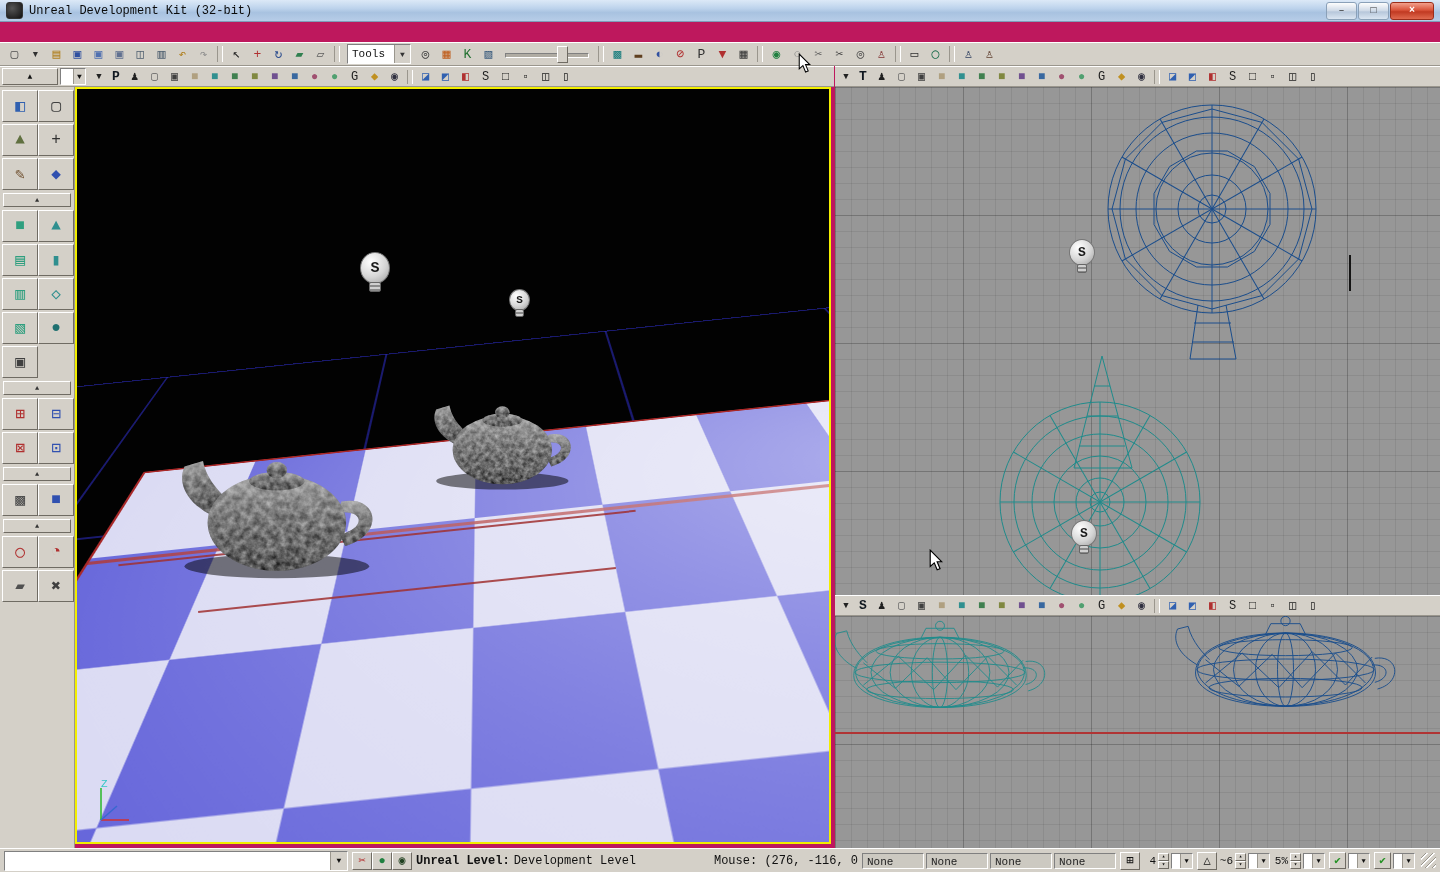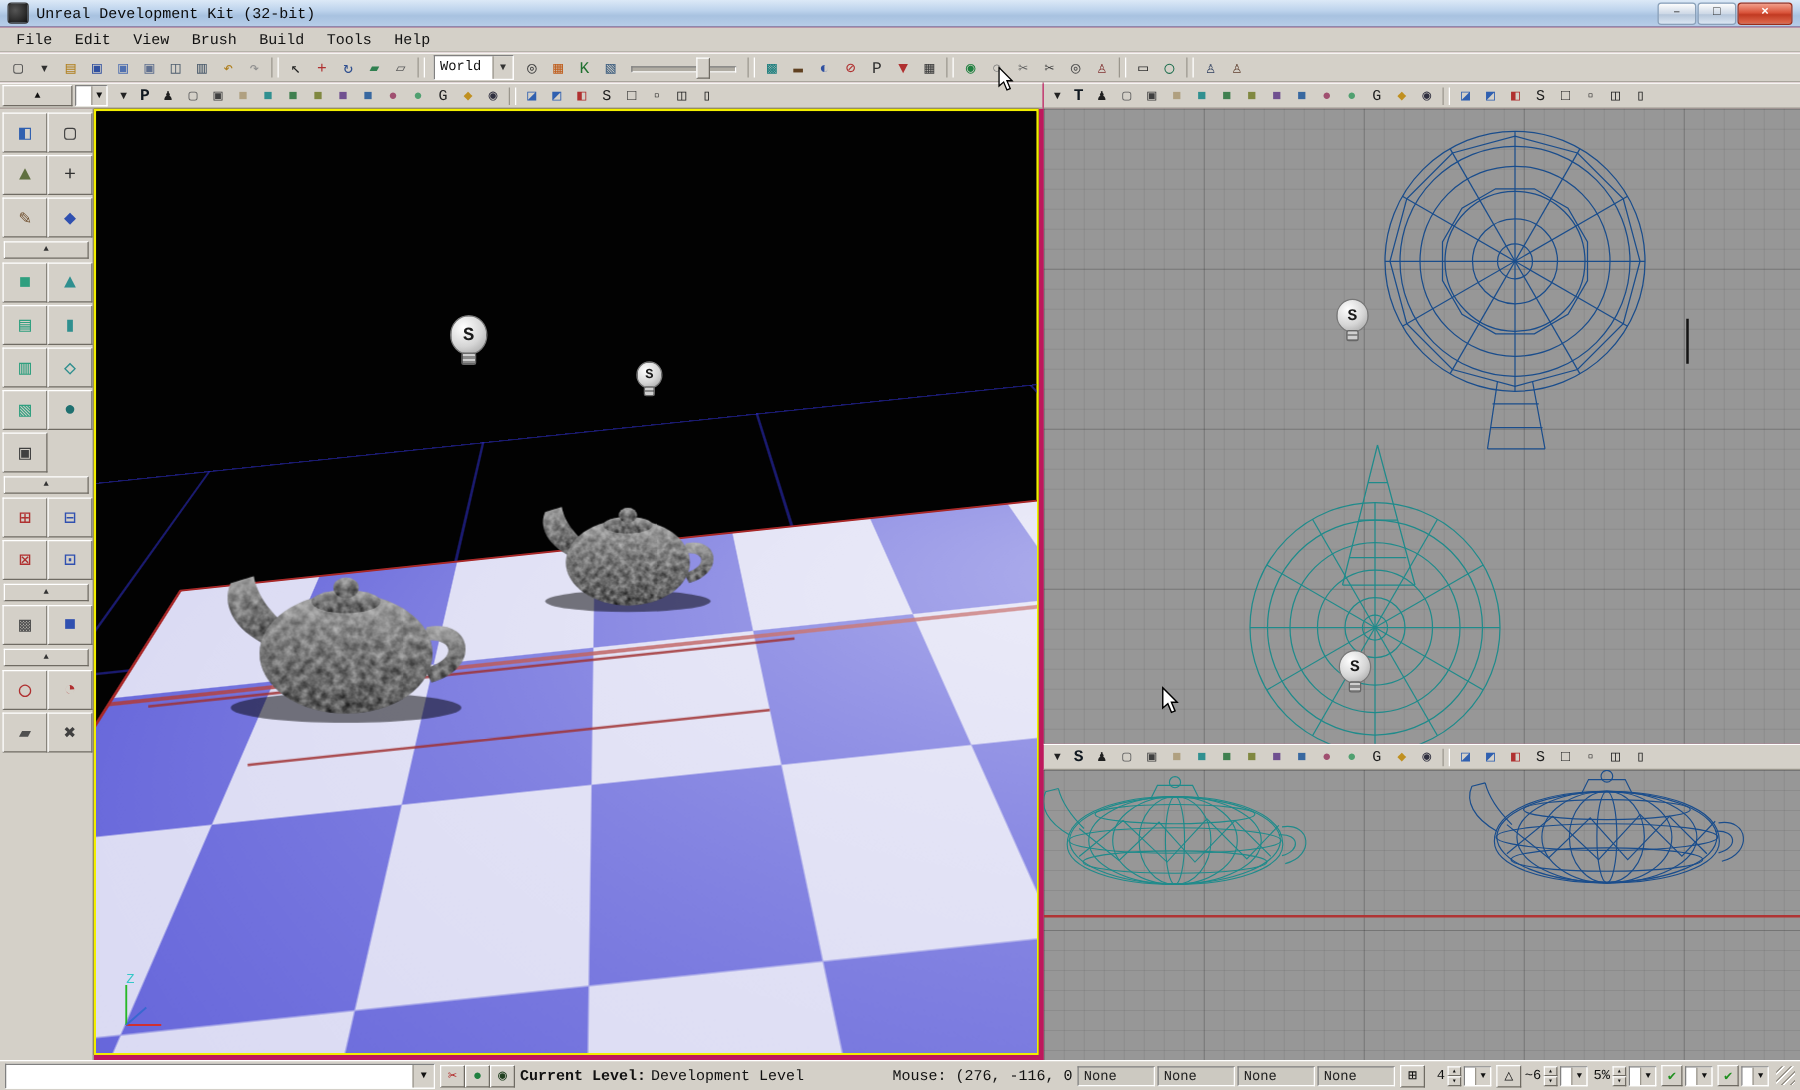--- a/index.html
+++ b/index.html
@@ -171,30 +171,20 @@
     <span class="app-icon" data-name="udk-app-icon"></span>
     <span class="title-text" data-name="window-title">Unreal Development Kit (32-bit)</span>
     <span class="winbtns">
 
     <span class="winbtn" data-name="minimize-button">–</span>
         <span class="winbtn" data-name="maximize-button">□</span>
         <span class="winbtn" data-name="close-button">×</span>
       </span>
   </div>
 
-  <div class="menubar" data-name="menu-bar">
-
-  <span class="menu-item" data-name="menu-file">File</span>
-      <span class="menu-item" data-name="menu-edit">Edit</span>
-      <span class="menu-item" data-name="menu-view">View</span>
-      <span class="menu-item" data-name="menu-brush">Brush</span>
-      <span class="menu-item" data-name="menu-build">Build</span>
-      <span class="menu-item" data-name="menu-tools">Tools</span>
-      <span class="menu-item" data-name="menu-help">Help</span>
-    </div>
 
   <div class="maintoolbar" data-name="main-toolbar">
     <span class="tbgroup">
 
     <span class="tbi" data-name="new-level-icon" style="color: rgb(80, 80, 80);">▢</span>
         <span class="tbi" data-name="new-dropdown-arrow" style="color: rgb(48, 48, 48);">▾</span>
         <span class="tbi" data-name="open-level-icon" style="color: rgb(176, 128, 32);">▤</span>
         <span class="tbi" data-name="save-level-icon" style="color: rgb(48, 80, 160);">▣</span>
         <span class="tbi" data-name="save-all-icon" style="color: rgb(80, 112, 176);">▣</span>
         <span class="tbi" data-name="force-save-icon" style="color: rgb(96, 112, 144);">▣</span>
@@ -204,21 +194,21 @@
         <span class="tbi" data-name="redo-icon" style="color: rgb(144, 144, 144);">↷</span>
         <span class="tbi" data-name="separator"></span>
         <span class="tbi" data-name="select-tool-icon" style="color: rgb(32, 32, 32);">↖</span>
         <span class="tbi" data-name="translate-tool-icon" style="color: rgb(176, 48, 48);">+</span>
         <span class="tbi" data-name="rotate-tool-icon" style="color: rgb(48, 80, 144);">↻</span>
         <span class="tbi" data-name="scale-tool-icon" style="color: rgb(48, 128, 80);">▰</span>
         <span class="tbi" data-name="uniform-scale-icon" style="color: rgb(96, 96, 96);">▱</span>
         <span class="tbi" data-name="separator"></span>
       </span>
     <span class="combo" data-name="world-combo">
-      <span class="combo-value" data-name="world-combo-value">World</span>
+      <span class="combo-value" data-name="world-combo-value">Tools</span>
       <span class="combo-arrow" data-name="world-combo-arrow">▼</span>
     </span>
     <span class="tbgroup">
 
     <span class="tbi" data-name="find-actors-icon" style="color: rgb(64, 64, 64);">◎</span>
         <span class="tbi" data-name="content-browser-icon" style="color: rgb(192, 96, 32);">▦</span>
         <span class="tbi" data-name="kismet-icon" style="color: rgb(32, 112, 48);">K</span>
         <span class="tbi" data-name="unreal-frontend-icon" style="color: rgb(64, 96, 128);">▧</span>
       </span>
     <span class="slider" data-name="camera-speed-slider">
@@ -551,21 +541,21 @@
     <span class="sb-combo" data-name="actor-search-combo">
       <span class="val" data-name="actor-search-value"></span>
       <span class="arr" data-name="actor-search-combo-arrow">▼</span>
     </span>
     <span class="tbgroup">
 
     <span class="sb-ico" data-name="scissors-status-icon" style="color: rgb(176, 32, 32);">✂</span>
         <span class="sb-ico" data-name="droplet-status-icon" style="color: rgb(32, 128, 64);">●</span>
         <span class="sb-ico" data-name="eye-status-icon" style="color: rgb(32, 64, 32);">◉</span>
       </span>
-    <span class="sb-text sb-label" data-name="current-level-label">Current Level:</span>
+    <span class="sb-text sb-label" data-name="current-level-label">Unreal Level:</span>
     <span class="sb-text" data-name="current-level-value">Development Level</span>
     <span class="spacer" data-name="statusbar-spacer"></span>
     <span class="sb-text" data-name="mouse-position">Mouse: (276, -116, 0</span>
     <span class="tbgroup" style="gap:2px">
 
     <span class="none-cell" data-name="selection-info-field">None</span>
         <span class="none-cell" data-name="selection-info-field">None</span>
         <span class="none-cell" data-name="selection-info-field">None</span>
         <span class="none-cell" data-name="selection-info-field">None</span>
       </span>

